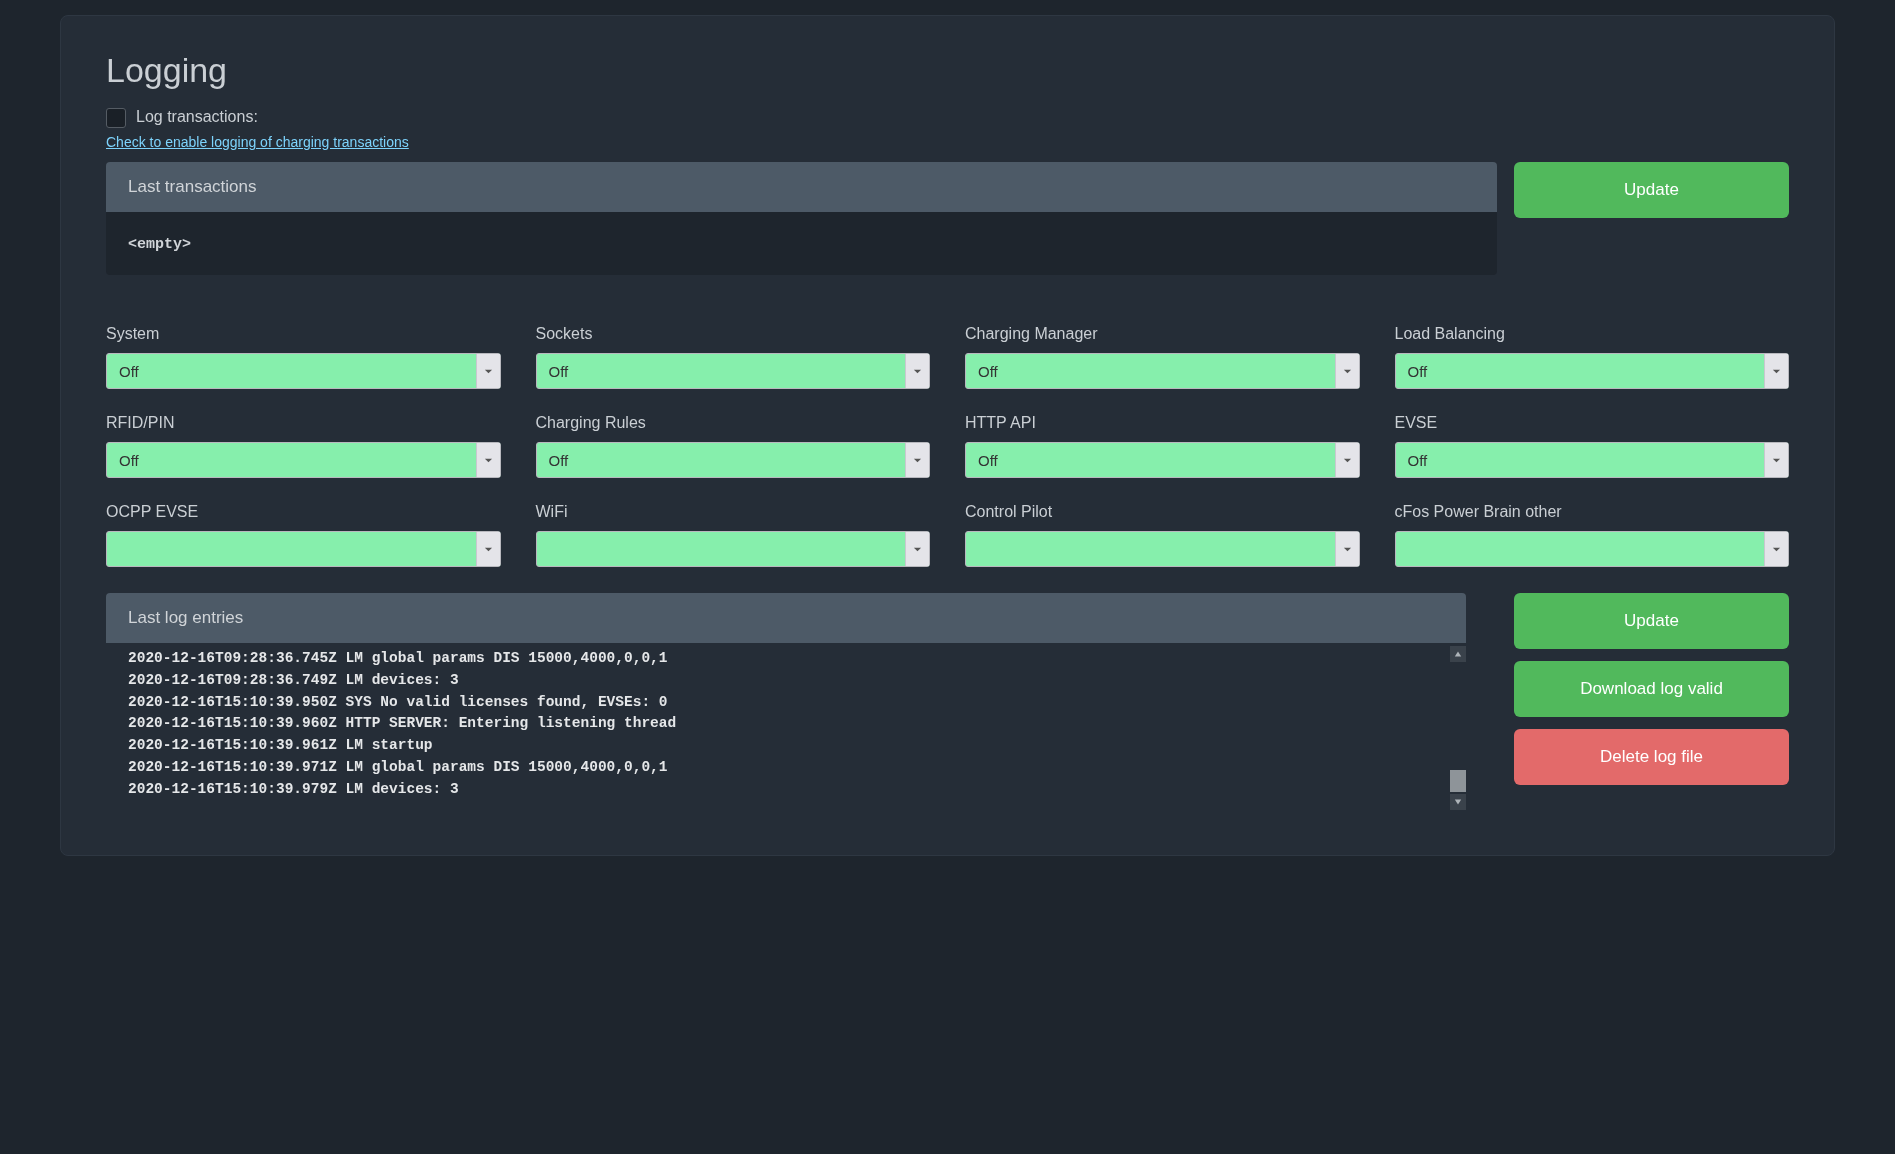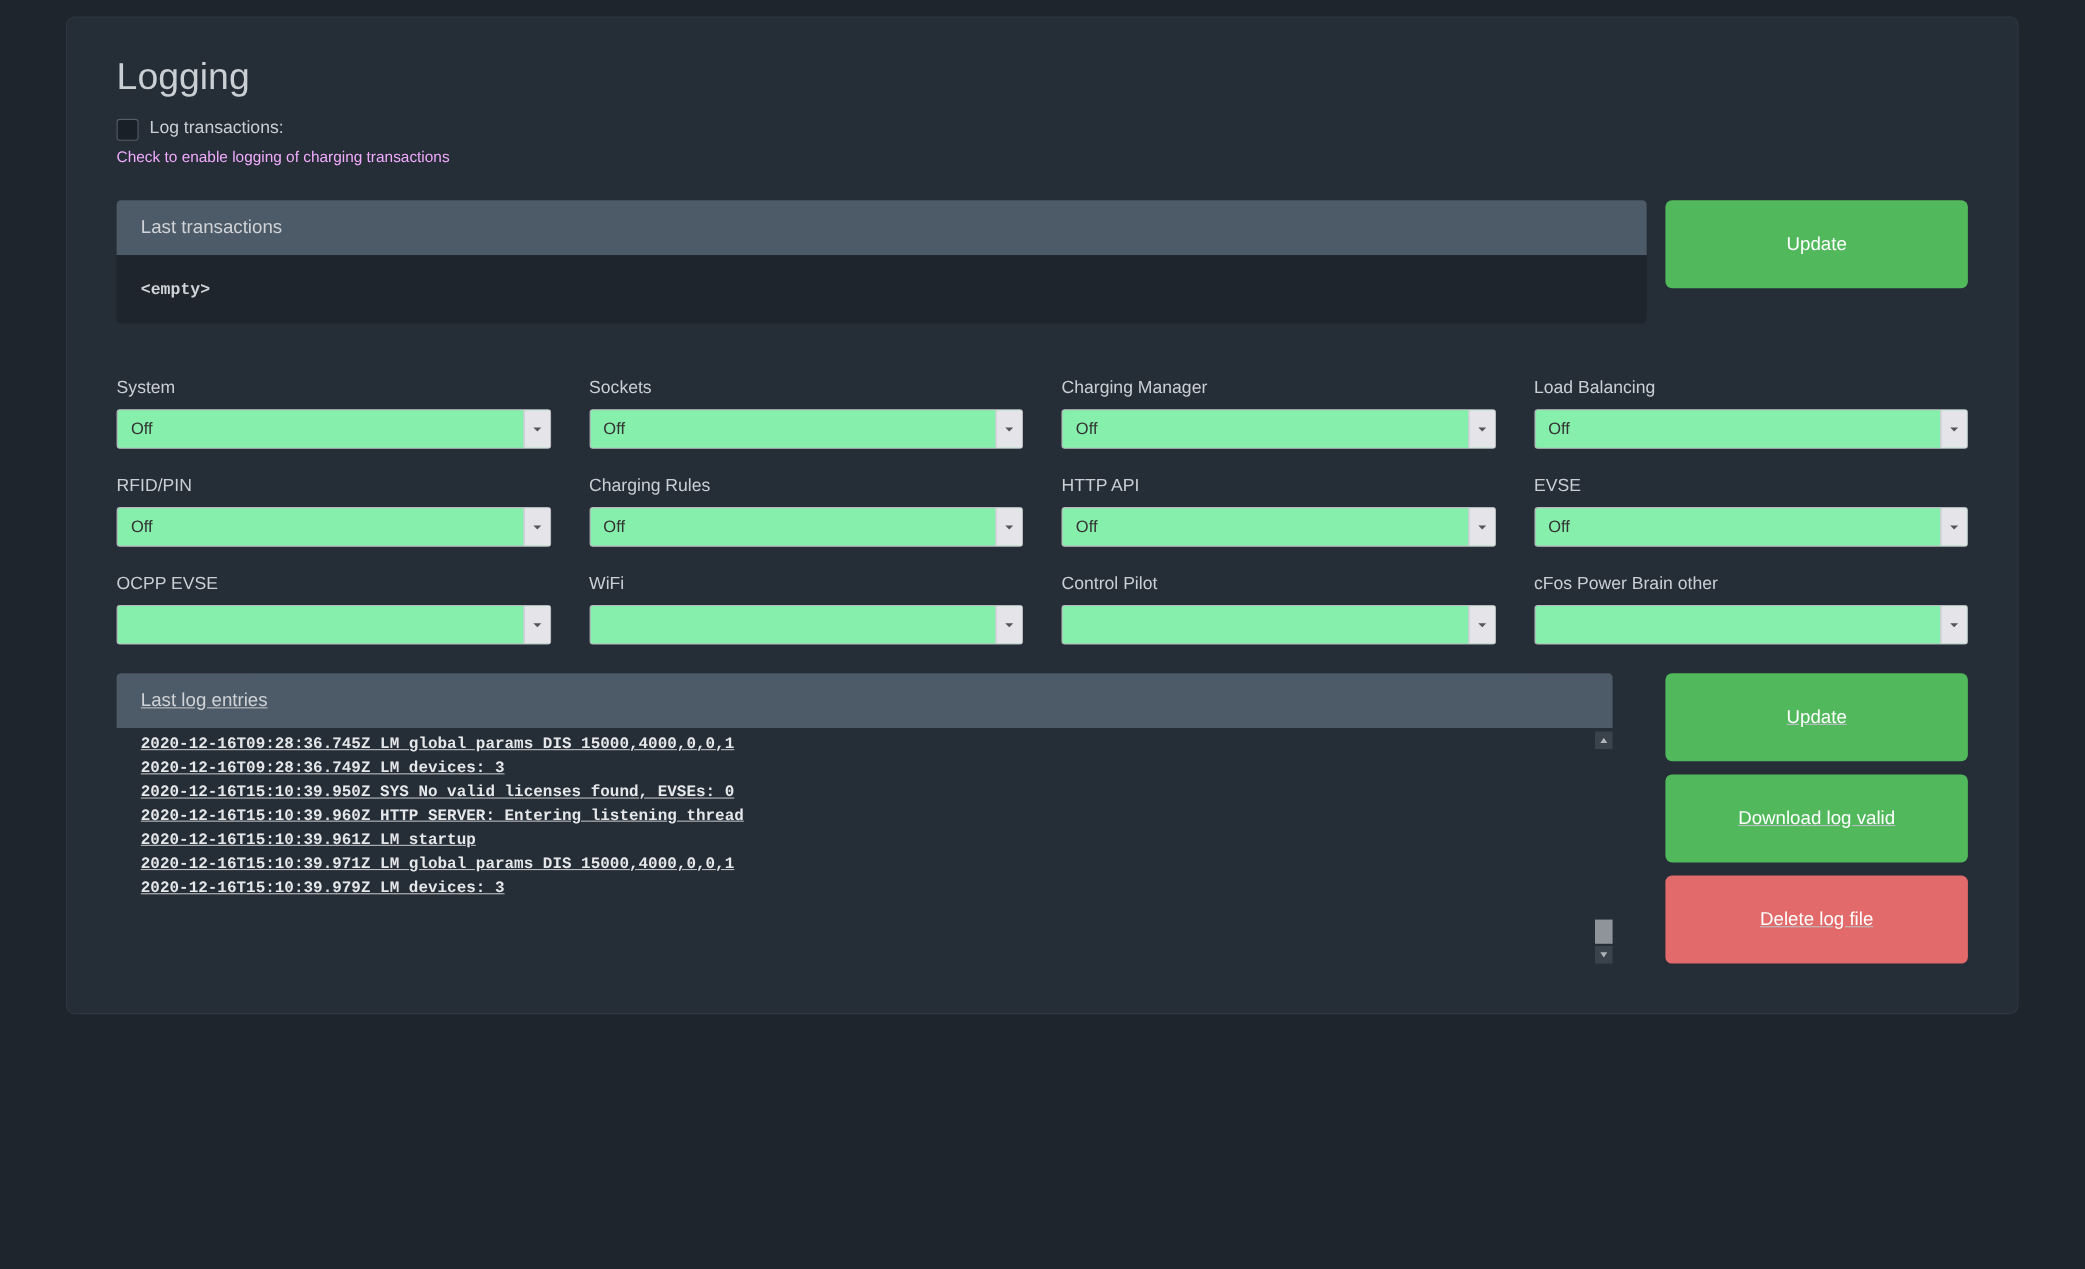--- a/index.html
+++ b/index.html
@@ -39,22 +39,23 @@
       margin-right: 10px;
       cursor: pointer;
     }
     .checkbox-label {
       font-size: 16px;
       color: #cacfd4;
       font-weight: 300;
     }
     .helper-text {
       font-size: 14px;
-      color: #f0abfc;
-      margin-bottom: 32px;
+      color: #7dd3fc;
+      margin-bottom: 12px;
+      text-decoration: underline;
     }
     .tx-row {
       display: flex;
       gap: 17px;
       margin-bottom: 50px;
     }
     .tx-panel {
       flex: 1;
       min-width: 0;
     }
@@ -83,21 +84,21 @@
     .side-col {
       width: 275px;
       flex-shrink: 0;
       display: flex;
       flex-direction: column;
       gap: 12px;
     }
     .btn {
       display: block;
       width: 100%;
-      padding: 30px 10px;
+      padding: 18px 10px;
       border: none;
       border-radius: 6px;
       font-size: 17px;
       font-weight: 300;
       color: #ffffff;
       text-align: center;
       cursor: pointer;
       font-family: inherit;
     }
     .btn-green {
@@ -153,21 +154,20 @@
       justify-content: center;
     }
     .select-arrow svg {
       width: 9px;
       height: 9px;
       fill: #555;
     }
     .log-row {
       display: flex;
       gap: 48px;
-      text-decoration: underline;
     }
     .log-panel {
       flex: 1;
       min-width: 0;
       position: relative;
     }
     .log-header {
       background-color: #4d5a67;
       color: #d0d4d8;
       padding: 15px 22px;

